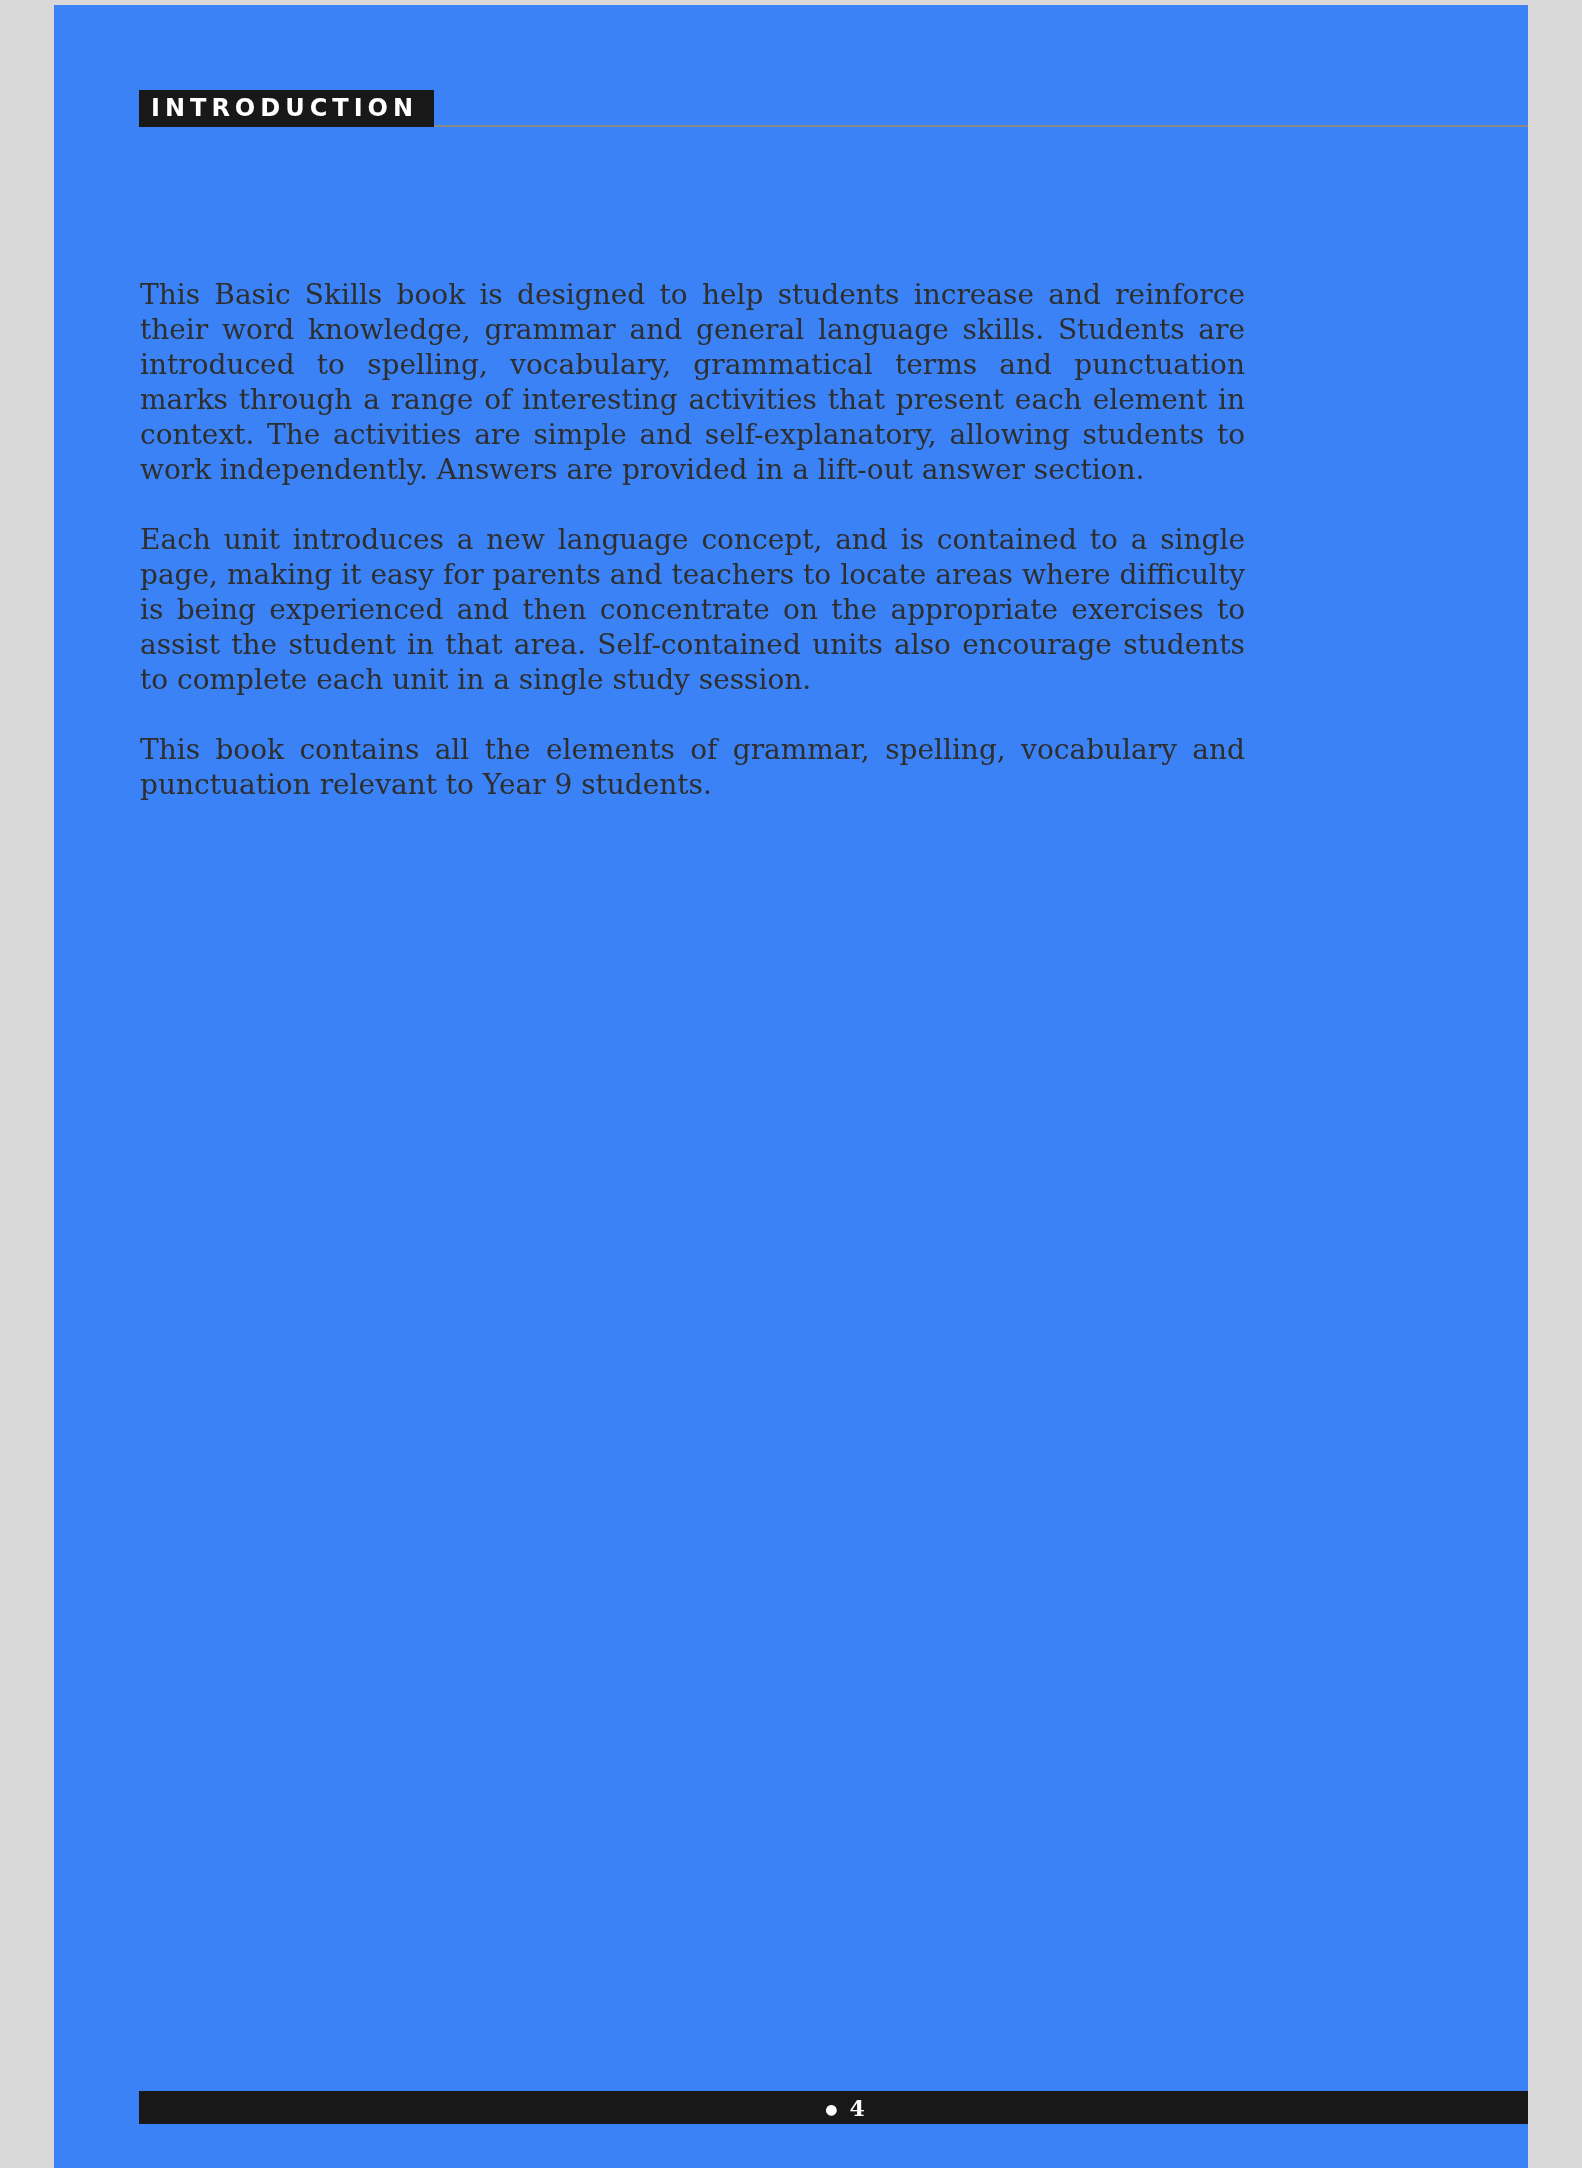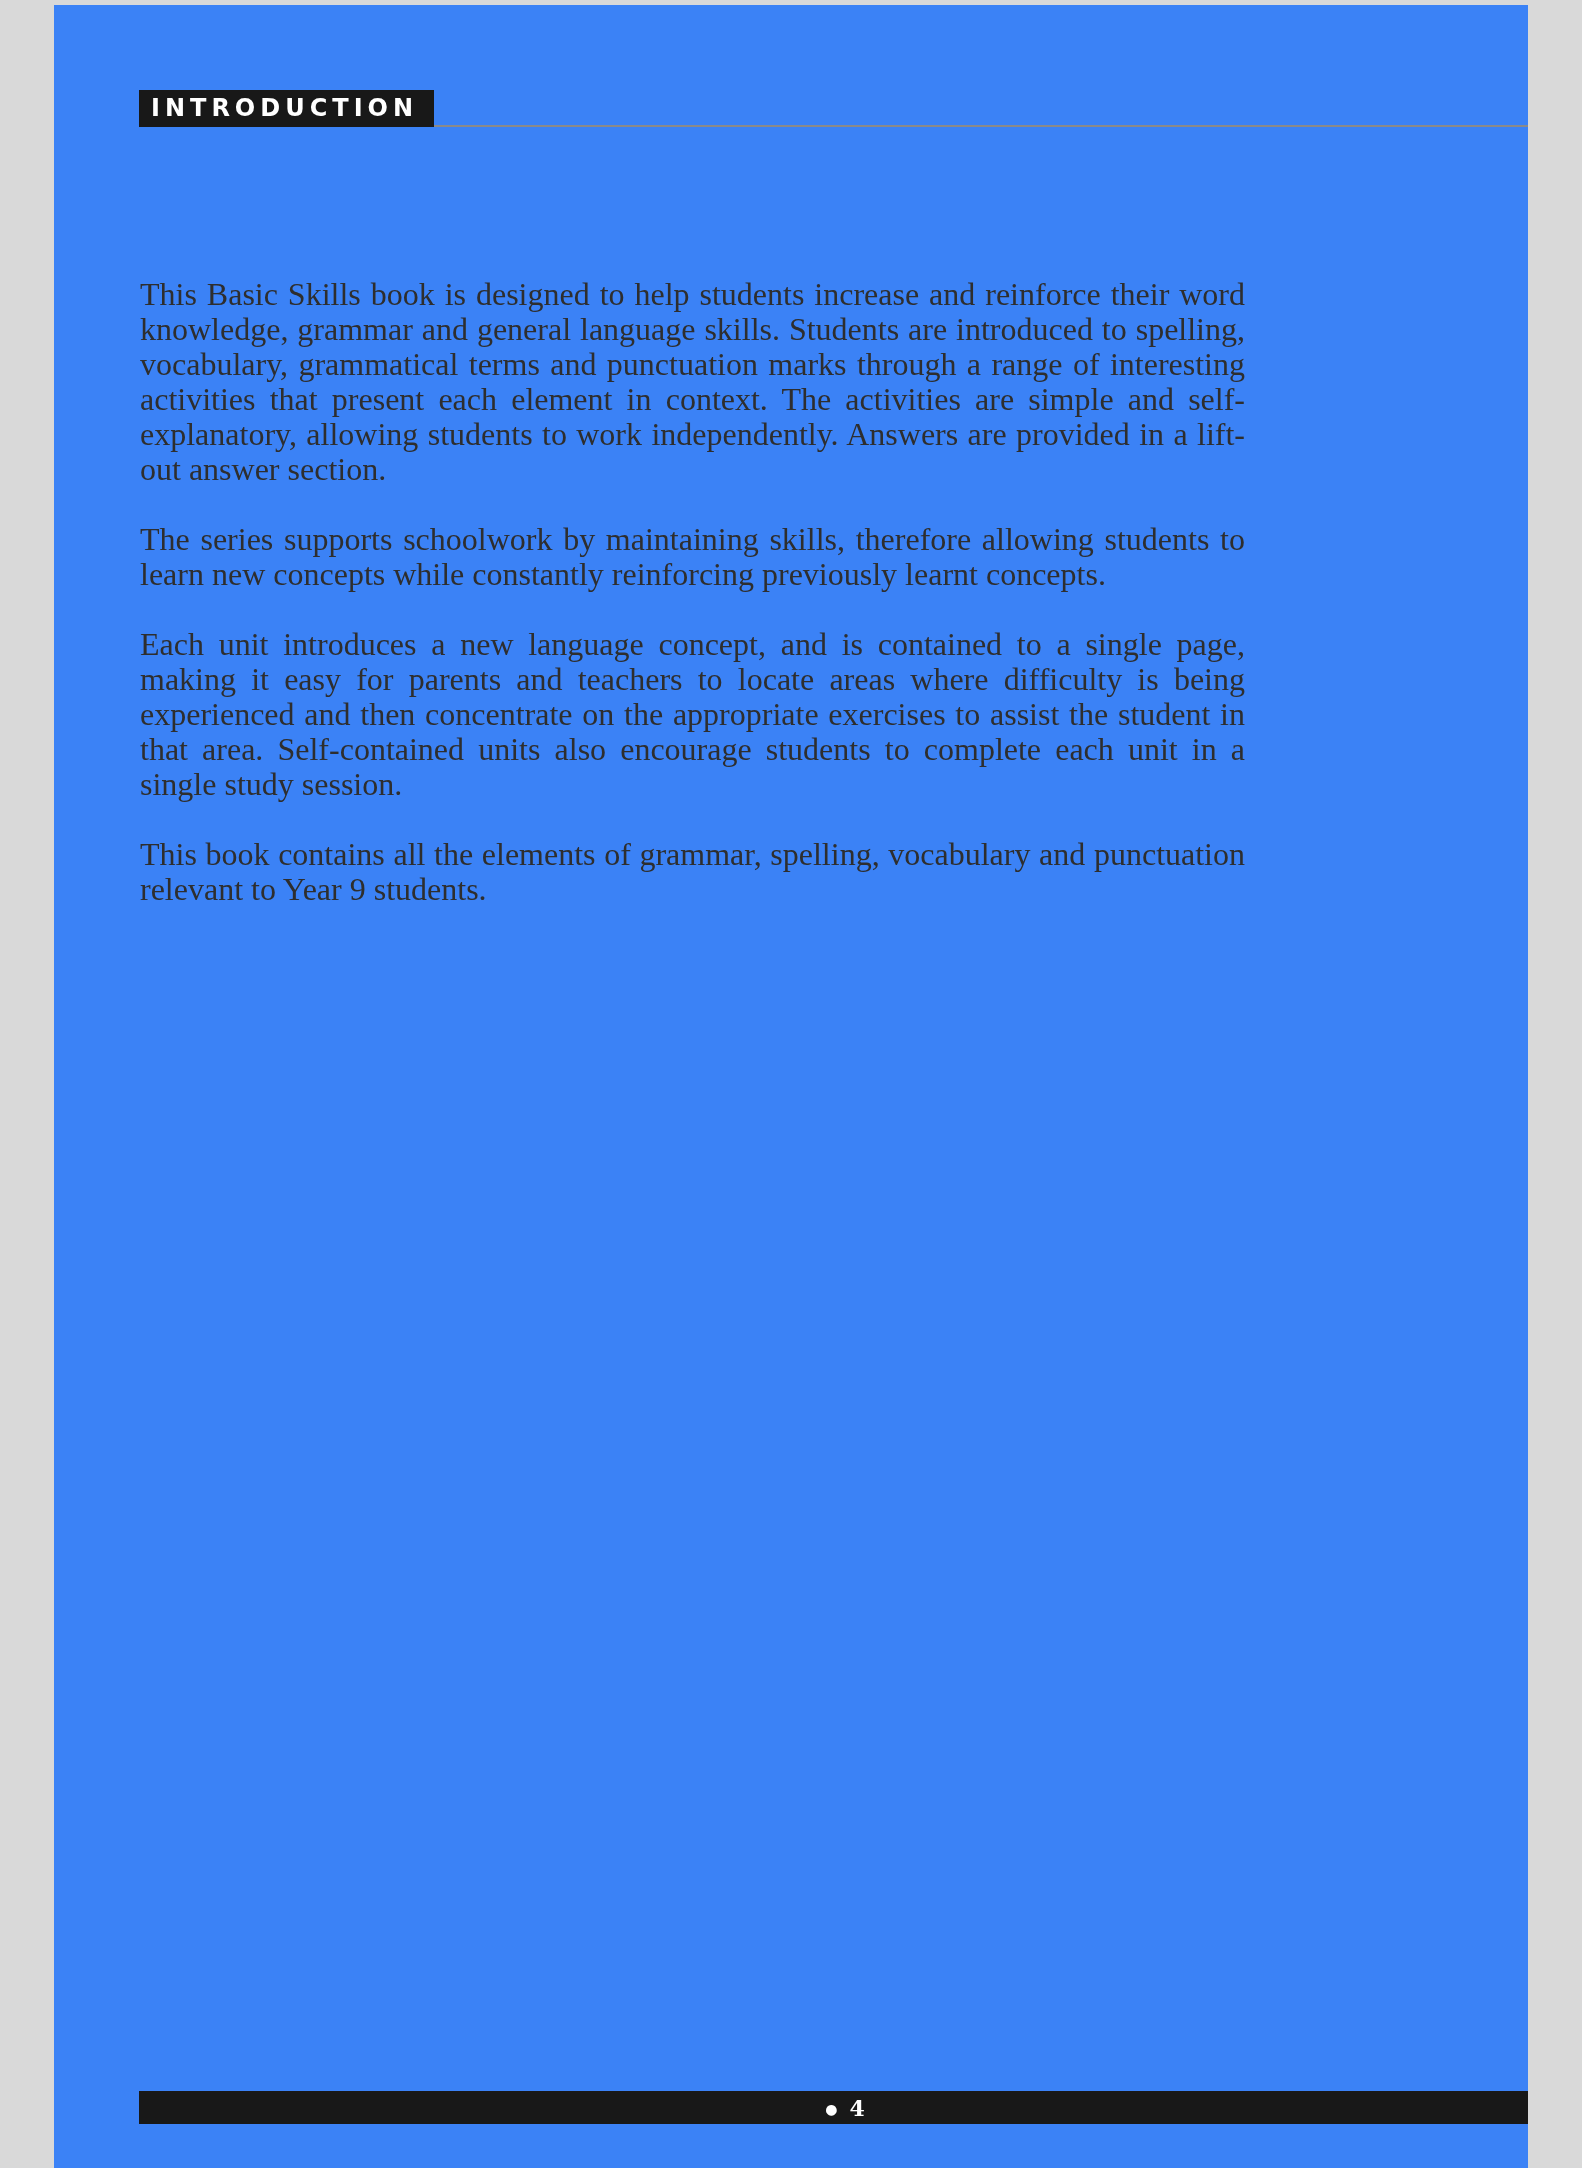--- a/index.html
+++ b/index.html
@@ -41,24 +41,23 @@
     z-index: 2;
     white-space: nowrap;
   }
   
   .body-copy {
     position: absolute;
     left: 86px;
     top: 272px;
     width: 1105px;
     color: #2e2e2e;
-    font-size: 32px;
+    font-size: 28px;
     line-height: 35px;
     text-align: justify;
-    font-family: Liberation Serif, serif;
   }
   .body-copy p {
     margin: 0 0 35px 0;
   }
   
   .footer-bar {
     position: absolute;
     left: 85px;
     top: 2086px;
     width: 1412px;
@@ -96,21 +95,20 @@
 
 <div class="page">
 
   <div class="header-rule"></div>
   <div class="title-box">
     <span>INTRODUCTION</span>
   </div>
 
   <div class="body-copy">
     <p>This Basic Skills book is designed to help students increase and reinforce their word knowledge, grammar and general language skills. Students are introduced to spelling, vocabulary, grammatical terms and punctuation marks through a range of interesting activities that present each element in context. The activities are simple and self-explanatory, allowing students to work independently. Answers are provided in a lift-out answer section.</p>
-    <p>The series supports schoolwork by maintaining skills, therefore allowing students to learn new concepts while constantly reinforcing previously learnt concepts.</p>
     <p>Each unit introduces a new language concept, and is contained to a single page, making it easy for parents and teachers to locate areas where difficulty is being experienced and then concentrate on the appropriate exercises to assist the student in that area. Self-contained units also encourage students to complete each unit in a single study session.</p>
     <p>This book contains all the elements of grammar, spelling, vocabulary and punctuation relevant to Year 9 students.</p>
   </div>
 
   <div class="footer-bar">
     <span class="footer-bullet">●</span>
     <span class="footer-page-number">4</span>
   </div>
 
 </div>

